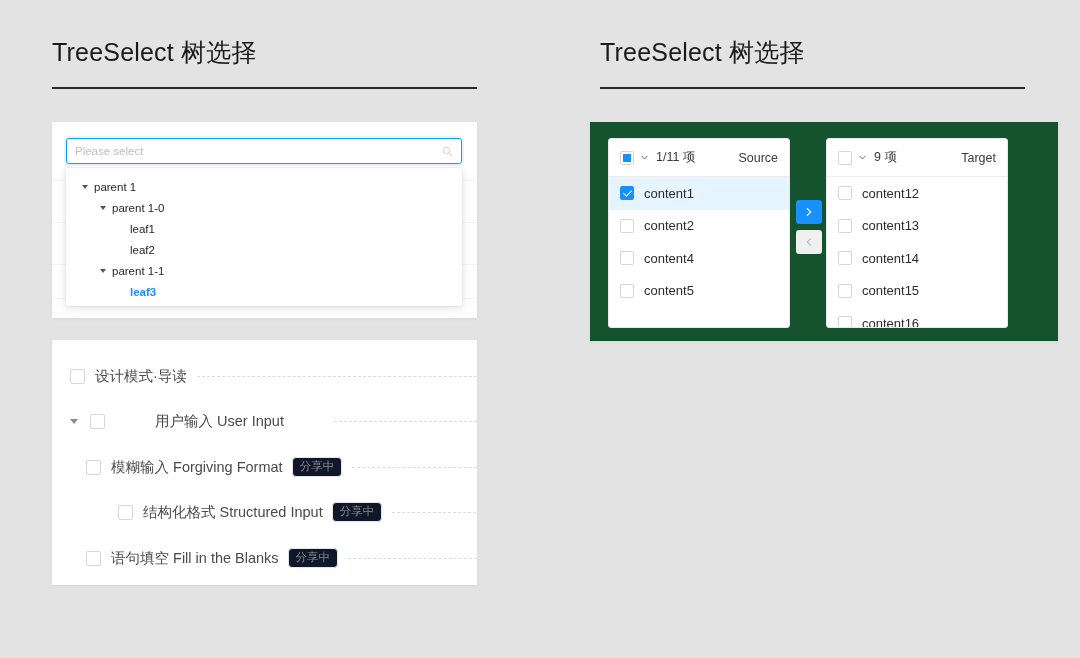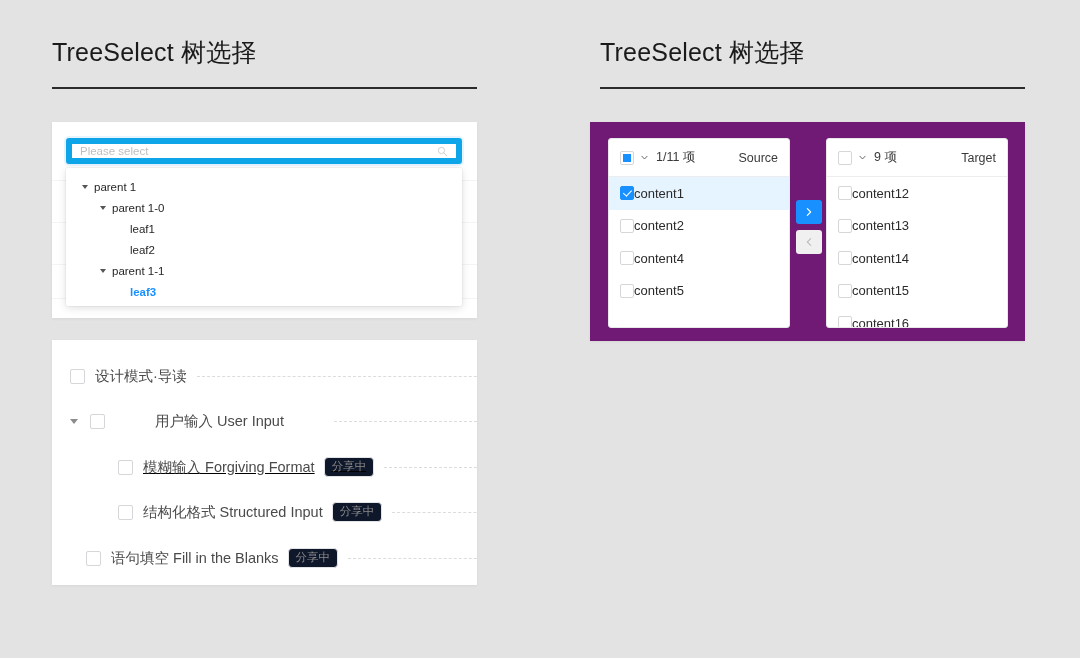--- a/index.html
+++ b/index.html
@@ -59,21 +59,21 @@
   #treeselect-card .bg-rule.r4 { top: 176px; }
 
   
   .ts-search {
     position: absolute;
     left: 14px;
     top: 16px;
     width: 396px;
     height: 26px;
     box-sizing: border-box;
-    border: 6px solid #0ea5e9;
+    border: 1px solid #0ea5e9;
     border-radius: 3px;
     background: #fff;
     box-shadow: 0 0 0 2px rgba(24,144,255,0.10);
     display: flex;
     align-items: center;
     padding: 0 8px;
   }
   .ts-search input {
     flex: 1;
     border: none;
@@ -195,23 +195,23 @@
     margin-right: -30px;
     border-top: 1px dashed #dcdcdc;
     height: 0;
   }
 
   
   #transfer-card {
     position: absolute;
     left: 590px;
     top: 122px;
-    width: 435px;
+    width: 468px;
     height: 219px;
-    background: #701a75;
+    background: #14532d;
     box-shadow: 0 1px 3px rgba(0,0,0,0.06);
   }
   .tf-panel {
     position: absolute;
     top: 16px;
     width: 182px;
     height: 190px;
     box-sizing: border-box;
     border: 1px solid #e6e8ea;
     border-radius: 3px;
@@ -283,21 +283,21 @@
   .tf-item {
     height: 32.5px;
     display: flex;
     align-items: center;
     padding: 0 11px;
     font-size: 13px;
     color: #2b2b2b;
     box-sizing: border-box;
   }
   .tf-item.active { background: #e6f4ff; }
-  .tf-item .lbl { white-space: nowrap; }
+  .tf-item .lbl { margin-left: 10px; white-space: nowrap; }
 
   
   .tf-arrows {
     position: absolute;
     left: 206px;
     top: 78px;
     width: 26px;
     display: flex;
     flex-direction: column;
     gap: 6px;
@@ -384,21 +384,21 @@
       <span class="ct-dots"></span>
     </div>
     <div class="ct-row" style="top: 66px; padding-left: 38px; gap: 40px;">
       <span class="ct-caret" style="left: 16px;">
         <span class="tri"></span>
       </span>
       <span class="ct-box"></span>
       <span class="ct-text">用户输入 User Input</span>
       <span class="ct-dots"></span>
     </div>
-    <div class="ct-row" style="top: 112px; padding-left: 66px; text-decoration: underline;">
+    <div class="ct-row" style="top: 112px; padding-left: 34px;">
       <span class="ct-box"></span>
       <span class="ct-text">模糊输入 Forgiving Format</span>
       <span class="ct-badge">分享中</span>
       <span class="ct-dots"></span>
     </div>
     <div class="ct-row" style="top: 157px; padding-left: 66px;">
       <span class="ct-box"></span>
       <span class="ct-text">结构化格式 Structured Input</span>
       <span class="ct-badge">分享中</span>
       <span class="ct-dots"></span>

